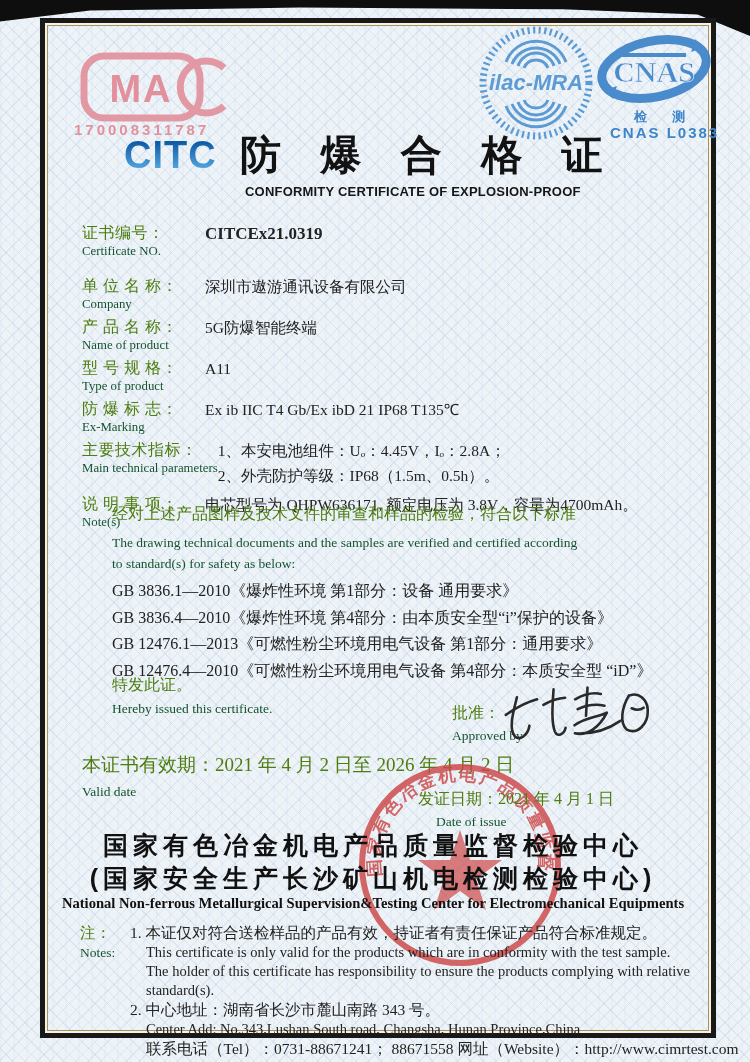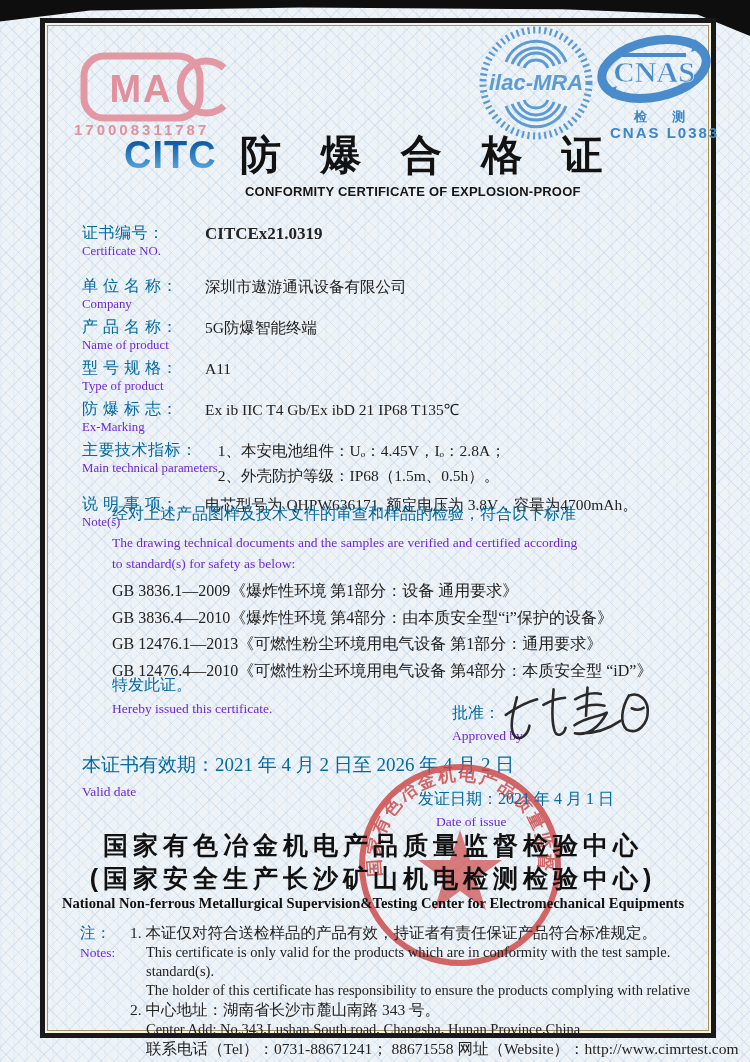--- a/index.html
+++ b/index.html
@@ -11,22 +11,22 @@
       repeating-linear-gradient(-45deg, rgba(125,165,205,.16) 0 1px, transparent 1px 9px),
       repeating-linear-gradient(90deg, rgba(150,185,220,.07) 0 2px, transparent 2px 13px);
   }
   .page{position:relative;width:750px;height:1062px;}
   .scan-edge{position:absolute;left:0;top:0;width:750px;height:36px;background:#0e0e0e;
     clip-path:polygon(0% 0%,100% 0%,100% 100%,93% 40%,75% 26%,40% 21%,12% 29%,0% 60%);}
   .frame{position:absolute;left:40px;top:18px;width:666px;height:1010px;
     border:5px solid #191919;
     box-shadow:inset 0 0 0 2px #f6f2e7, inset 0 0 0 3px #a8925c;}
   .abs{position:absolute;}
-  .zh{font-size:16px;color:#0369a1;}
-  .en{font-size:13.5px;color:#6d28d9;}
+  .zh{font-size:16px;color:#4d7c0f;}
+  .en{font-size:13.5px;color:#14532d;}
   
   .cma-number{left:74px;top:121px;font-family:"Liberation Sans",sans-serif;
     font-size:15px;letter-spacing:3px;color:#e2909c;font-weight:bold;}
   .cnas-sub{left:634px;top:108px;color:#3d84c8;font-size:13px;letter-spacing:11px;font-weight:bold;white-space:nowrap;text-align:right;}
   .cnas-code{left:610px;top:124px;color:#3d84c8;font-family:"Liberation Sans",sans-serif;
     font-size:15px;letter-spacing:2px;font-weight:bold;white-space:nowrap;}
   .citc{left:124px;top:134px;font-family:"Liberation Sans",sans-serif;font-weight:800;
     font-size:38px;letter-spacing:1px;
     background:linear-gradient(180deg,#0f5ca6 20%,#57a9e2 85%);
     -webkit-background-clip:text;background-clip:text;color:transparent;}
@@ -178,21 +178,21 @@
       </div>
       <div class="fvalue">电芯型号为 QHPW636171, 额定电压为 3.8V，容量为4700mAh。</div>
     </div>
   </div>
 
   <div class="abs standards">
     <div class="zh">经对上述产品图样及技术文件的审查和样品的检验，符合以下标准</div>
     <div class="en">The drawing technical documents and the samples are verified and certified according</div>
     <div class="en">to standard(s) for safety as below:</div>
     <div class="std-items">
-      <div class="item">GB 3836.1—2009《爆炸性环境 第1部分：设备 通用要求》</div>
+      <div class="item">GB 3836.1—2010《爆炸性环境 第1部分：设备 通用要求》</div>
       <div class="item">GB 3836.4—2010《爆炸性环境 第4部分：由本质安全型“i”保护的设备》</div>
       <div class="item">GB 12476.1—2013《可燃性粉尘环境用电气设备 第1部分：通用要求》</div>
       <div class="item">GB 12476.4—2010《可燃性粉尘环境用电气设备 第4部分：本质安全型 “iD”》</div>
     </div>
   </div>
 
   <div class="abs hereby">
     <div class="zh">特发此证。</div>
     <div class="en">Hereby issued this certificate.</div>
   </div>
@@ -240,20 +240,20 @@
   </div>
 
   <div class="abs notes">
     <div class="notes-label">
       <div class="zh">注：</div>
       <div class="en">Notes:</div>
     </div>
     <div class="notes-body">
       <div class="nzh">1. 本证仅对符合送检样品的产品有效，持证者有责任保证产品符合标准规定。</div>
       <div class="nen nind">This certificate is only valid for the products which are in conformity with the test sample.</div>
+      <div class="nen nind">The holder of this certificate has responsibility to ensure the products complying with relative</div>
       <div class="nen nind">standard(s).</div>
-      <div class="nen nind">The holder of this certificate has responsibility to ensure the products complying with relative</div>
       <div class="nzh">2. 中心地址：湖南省长沙市麓山南路 343 号。</div>
       <div class="nen nind">Center Add: No.343,Lushan South road, Changsha, Hunan Province,China</div>
       <div class="nzh nind contact">联系电话（Tel）：0731-88671241；  88671558      网址（Website）：http://www.cimrtest.com</div>
     </div>
   </div>
 </div>
 
 </body></html>

